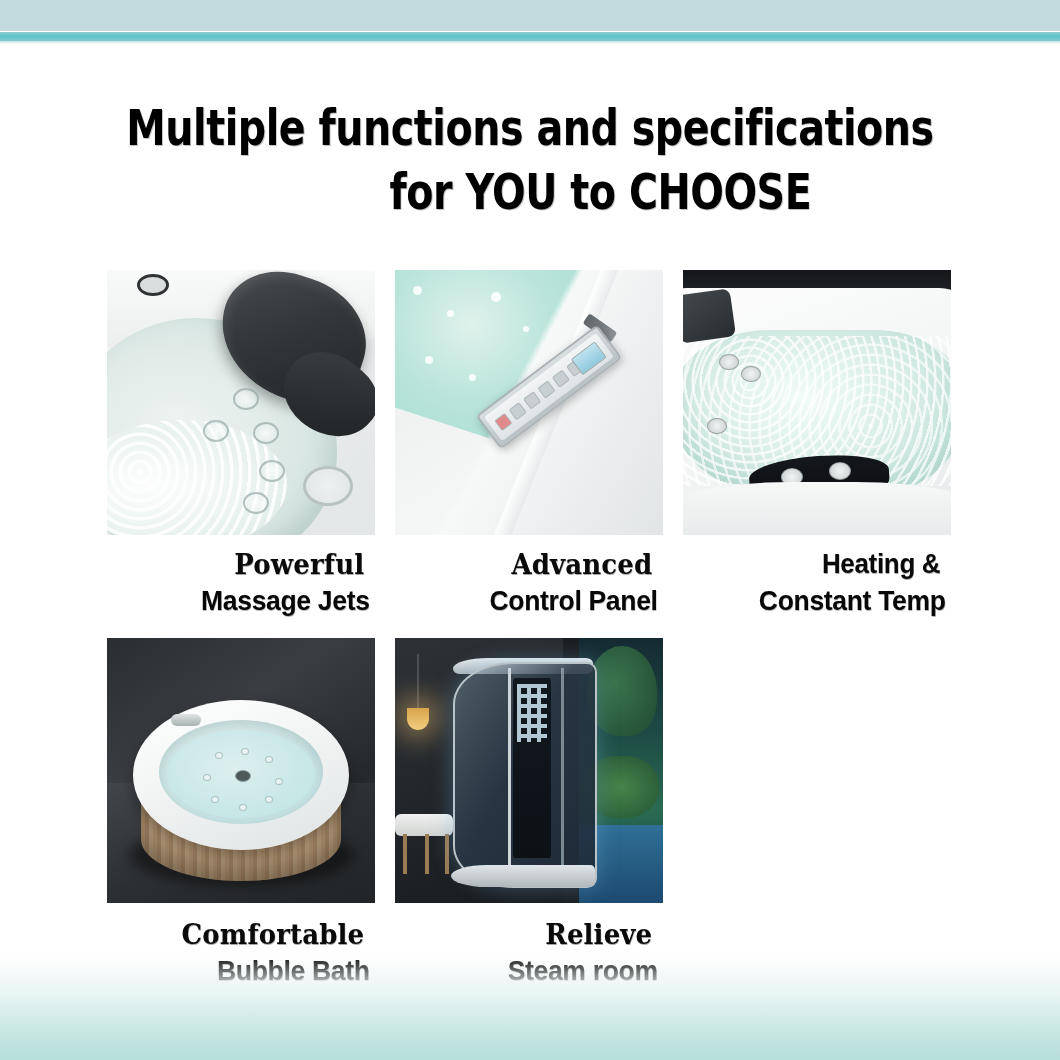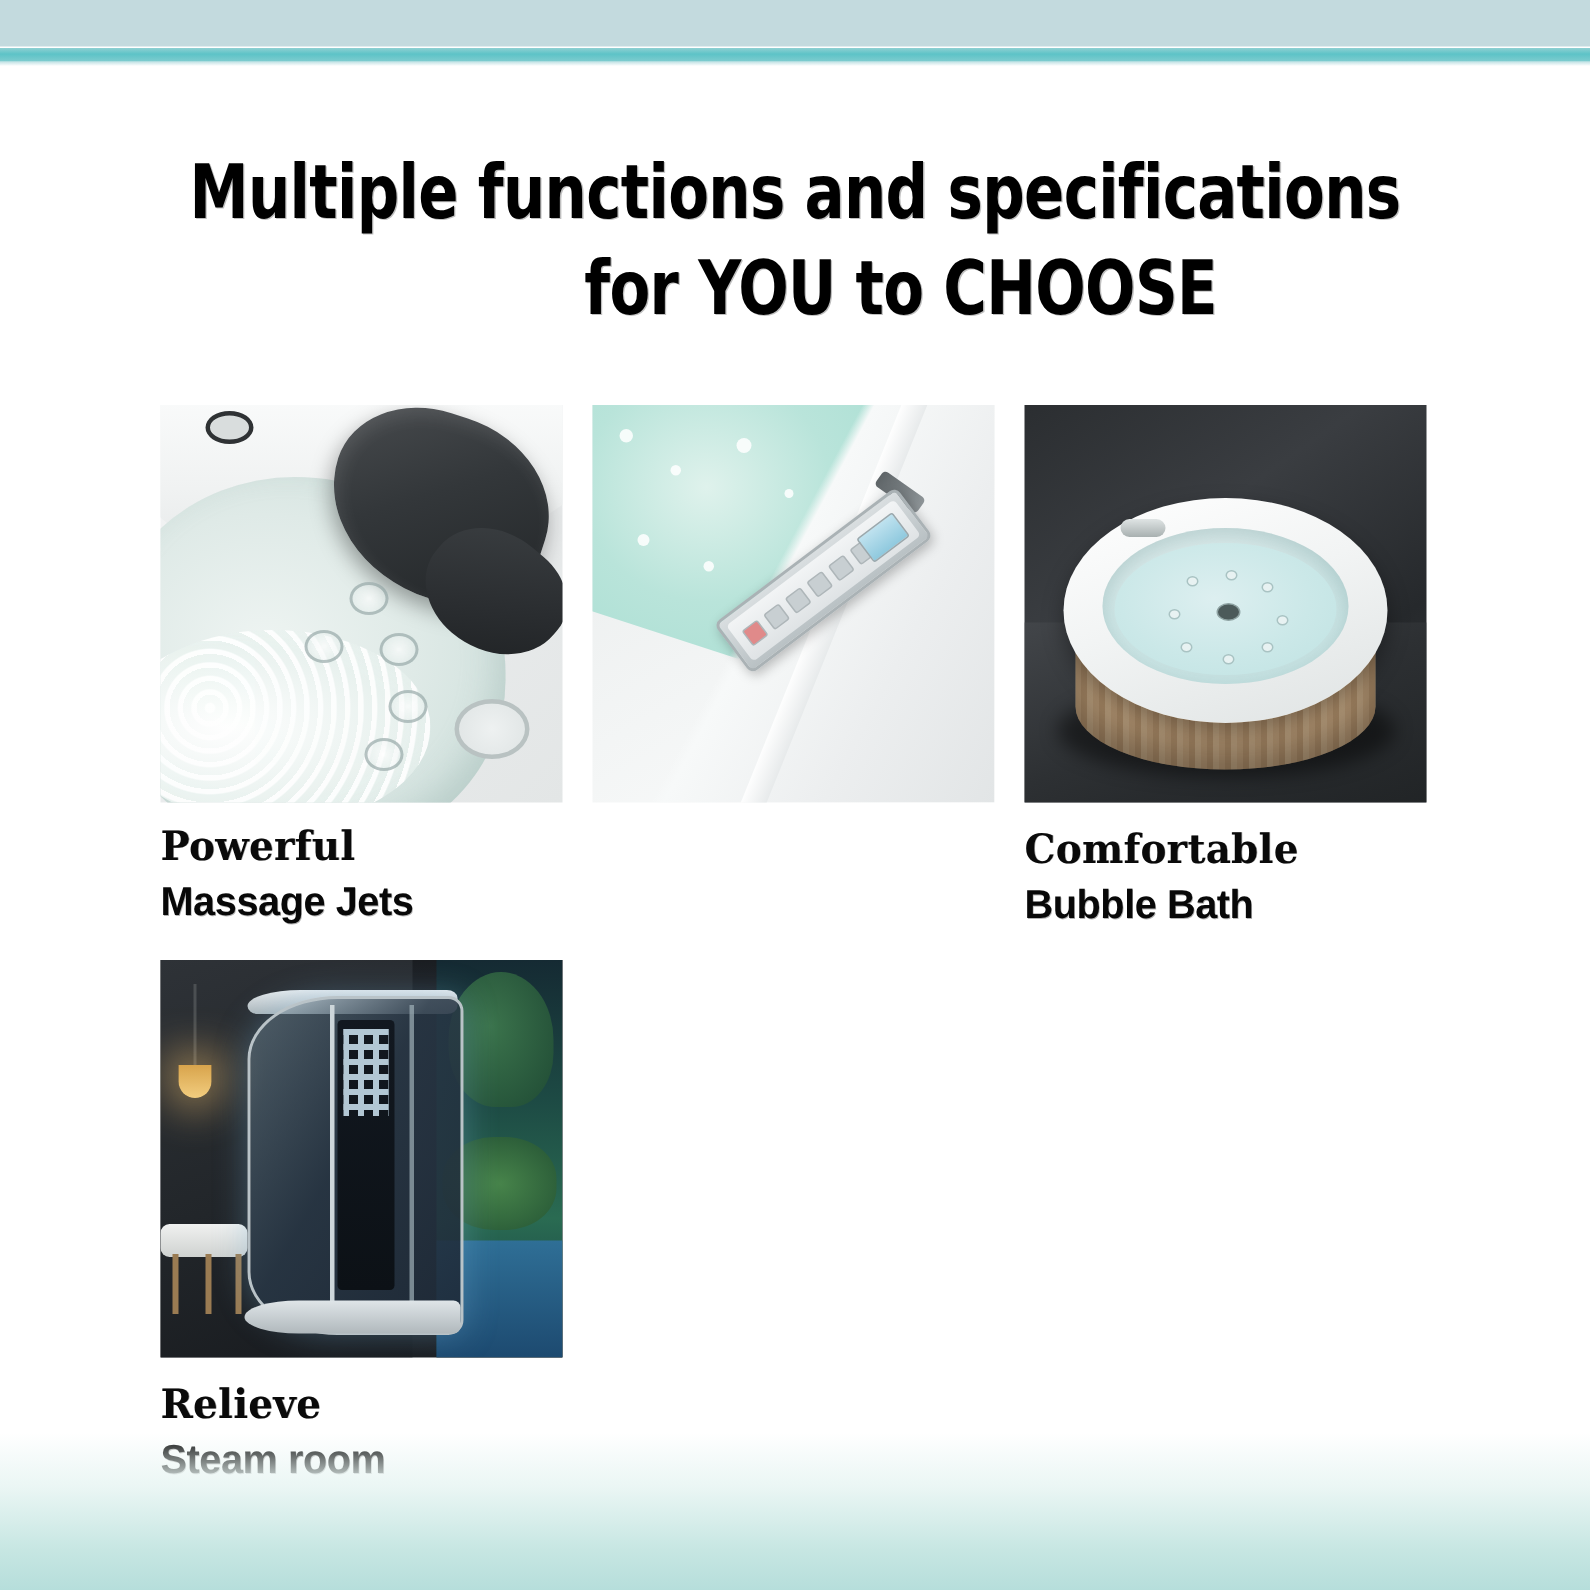--- a/index.html
+++ b/index.html
@@ -30,21 +30,21 @@
     text-shadow:1px 1px 0 rgba(0,0,0,.25);
     white-space:nowrap;
   }
   .h-line-1{font-size:50px;line-height:64px;}
   .h-line-2{font-size:50px;line-height:64px;padding-left:160px;}
 
   
   .grid{position:absolute;left:107px;top:270px;width:846px;
         display:grid;grid-template-columns:268px 268px 268px;
         column-gap:20px;row-gap:0px;}
-  .cell{width:268px;}
+  .cell{width:268px;text-align:right;}
   .photo{width:268px;height:265px;position:relative;overflow:hidden;background:#fff;}
   .cap{padding-top:12px;padding-bottom:18px;}
   .cap-1{
     font-family:"DejaVu Serif","Liberation Serif",serif;
     font-weight:bold;font-size:27px;line-height:35px;color:#0a0a0a;
     letter-spacing:.2px;transform:scaleX(.96);transform-origin:left center;
     text-shadow:0.5px 0.5px 0 rgba(0,0,0,.35);
   }
   .cap-2{
     font-family:"Liberation Sans","DejaVu Sans",sans-serif;
@@ -275,22 +275,46 @@
           <span class="btn"></span>
           <span class="btn"></span>
           <span class="btn"></span>
           <span class="btn"></span>
           <span class="btn"></span>
           <span class="btn"></span>
           <div class="lcd"></div>
         </div>
       </div>
     </div>
-  </div>
-
+    <div class="cap">
+      <div class="cap-1">Advanced</div>
+      <div class="cap-2">Control Panel</div>
+    </div>
+  </div>
+
+  <div class="cell sans">
+    <div class="photo p3">
+      <div class="darktop"></div>
+      <div class="tub"></div>
+      <div class="water"></div>
+      <div class="froth"></div>
+      <div class="head"></div>
+      <div class="jetcap" style="left:36px;top:84px;"></div>
+      <div class="jetcap" style="left:58px;top:96px;"></div>
+      <div class="jetcap" style="left:24px;top:148px;"></div>
+      <div class="step"></div>
+      <div class="jetcap" style="left:98px;top:198px;width:20px;height:16px;"></div>
+      <div class="jetcap" style="left:146px;top:192px;width:20px;height:16px;"></div>
+      <div class="front"></div>
+    </div>
+    <div class="cap">
+      <div class="cap-1">Heating &amp;</div>
+      <div class="cap-2">Constant Temp</div>
+    </div>
+  </div>
 
   <div class="cell row2">
     <div class="photo p4">
       <div class="floor"></div>
       <div class="shadow"></div>
       <div class="skirt"></div>
       <div class="rim"></div>
       <div class="inner"></div>
       <div class="wtr"></div>
       <div class="tap"></div>

